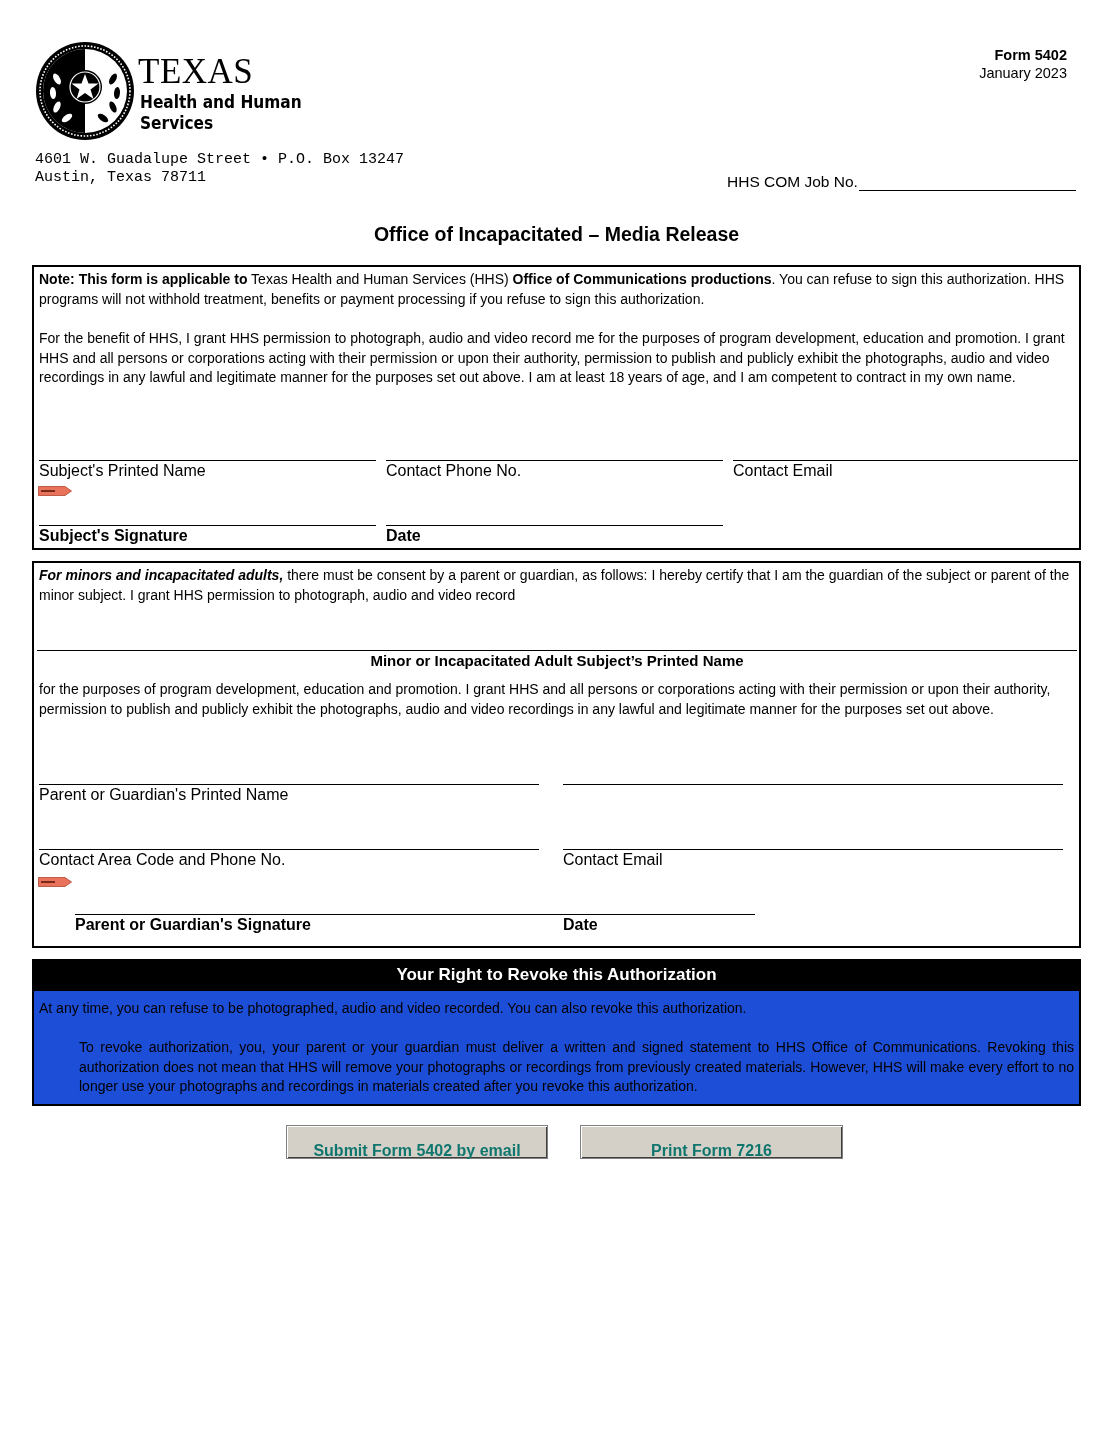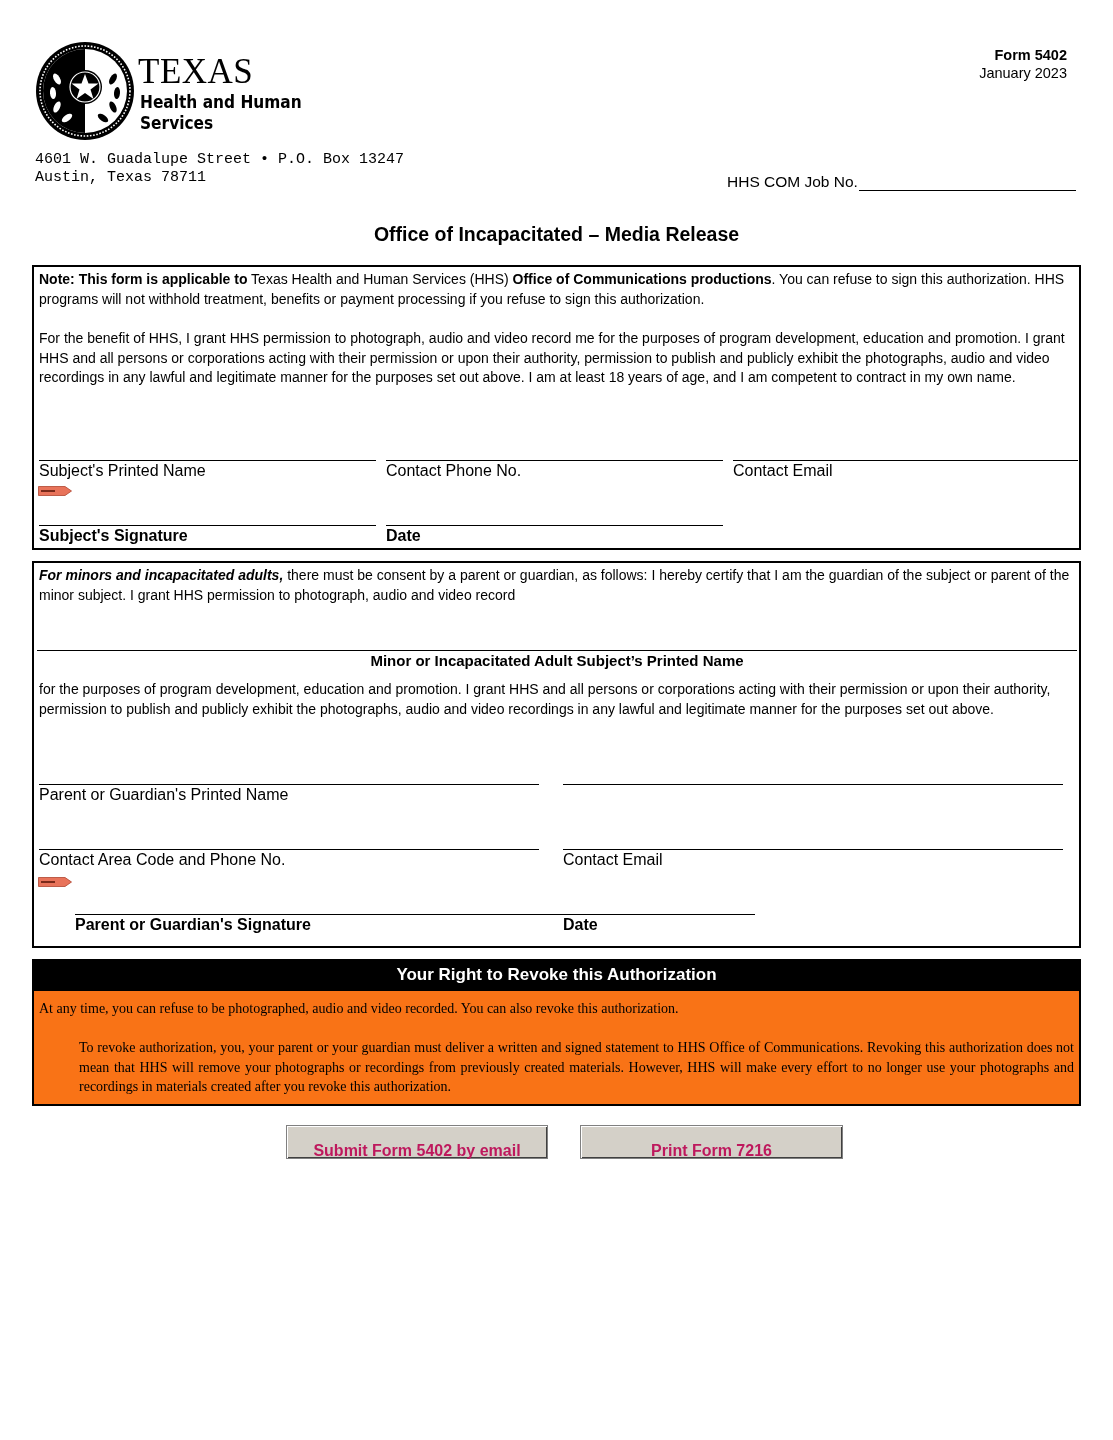--- a/index.html
+++ b/index.html
@@ -24,23 +24,23 @@
 
   .field { position: absolute; }
   .field .rule { border-top: 1px solid #000; }
   .field .lbl { font-size: 16px; line-height: 18px; margin-top: 1px; }
   .field .lbl.bold { font-weight: bold; }
   .field input { position: absolute; left: 0; right: 0; bottom: 20px; height: 24px; border: none; background: transparent; font: inherit; outline: none; }
 
   .sign-flag { position: absolute; width: 34px; height: 10px; }
 
   .revoke-head { position: absolute; left: 32px; top: 959px; width: 1049px; height: 32px; background: #000; color: #fff; font-weight: bold; font-size: 17px; text-align: center; line-height: 32px; }
-  .revoke-body { position: absolute; left: 32px; top: 991px; width: 1045px; height: 113px; background: #f97316; border: 2px solid #000; border-top: none; font-family: Liberation Serif, serif; }
+  .revoke-body { position: absolute; left: 32px; top: 991px; width: 1045px; height: 113px; background: #1d4ed8; border: 2px solid #000; border-top: none; }
 
-  .btn { position: absolute; top: 1125px; height: 33px; background: #d4d0c8; border: 1px solid #808080; box-shadow: inset 1px 1px 0 #ffffff, inset -1px -1px 0 #404040; font-family: "Liberation Sans", sans-serif; font-weight: bold; font-size: 16px; color: #be185d; padding: 16px; cursor: pointer; }
+  .btn { position: absolute; top: 1125px; height: 33px; background: #d4d0c8; border: 1px solid #808080; box-shadow: inset 1px 1px 0 #ffffff, inset -1px -1px 0 #404040; font-family: "Liberation Sans", sans-serif; font-weight: bold; font-size: 16px; color: #0f766e; padding: 16px; cursor: pointer; }
 </style>
 </head>
 <body>
 
 <svg class="abs logo" viewBox="0 0 100 100">
   <circle cx="50" cy="50" r="49" fill="#000"></circle>
   <circle cx="50" cy="50" r="45" fill="none" stroke="#fff" stroke-width="1.6" stroke-dasharray="1.6 1.6"></circle>
   <circle cx="50" cy="50" r="42" fill="#fff"></circle>
   <path d="M50 8 A42 42 0 0 0 50 92 Z" fill="#000"></path>
   <g fill="#fff">

